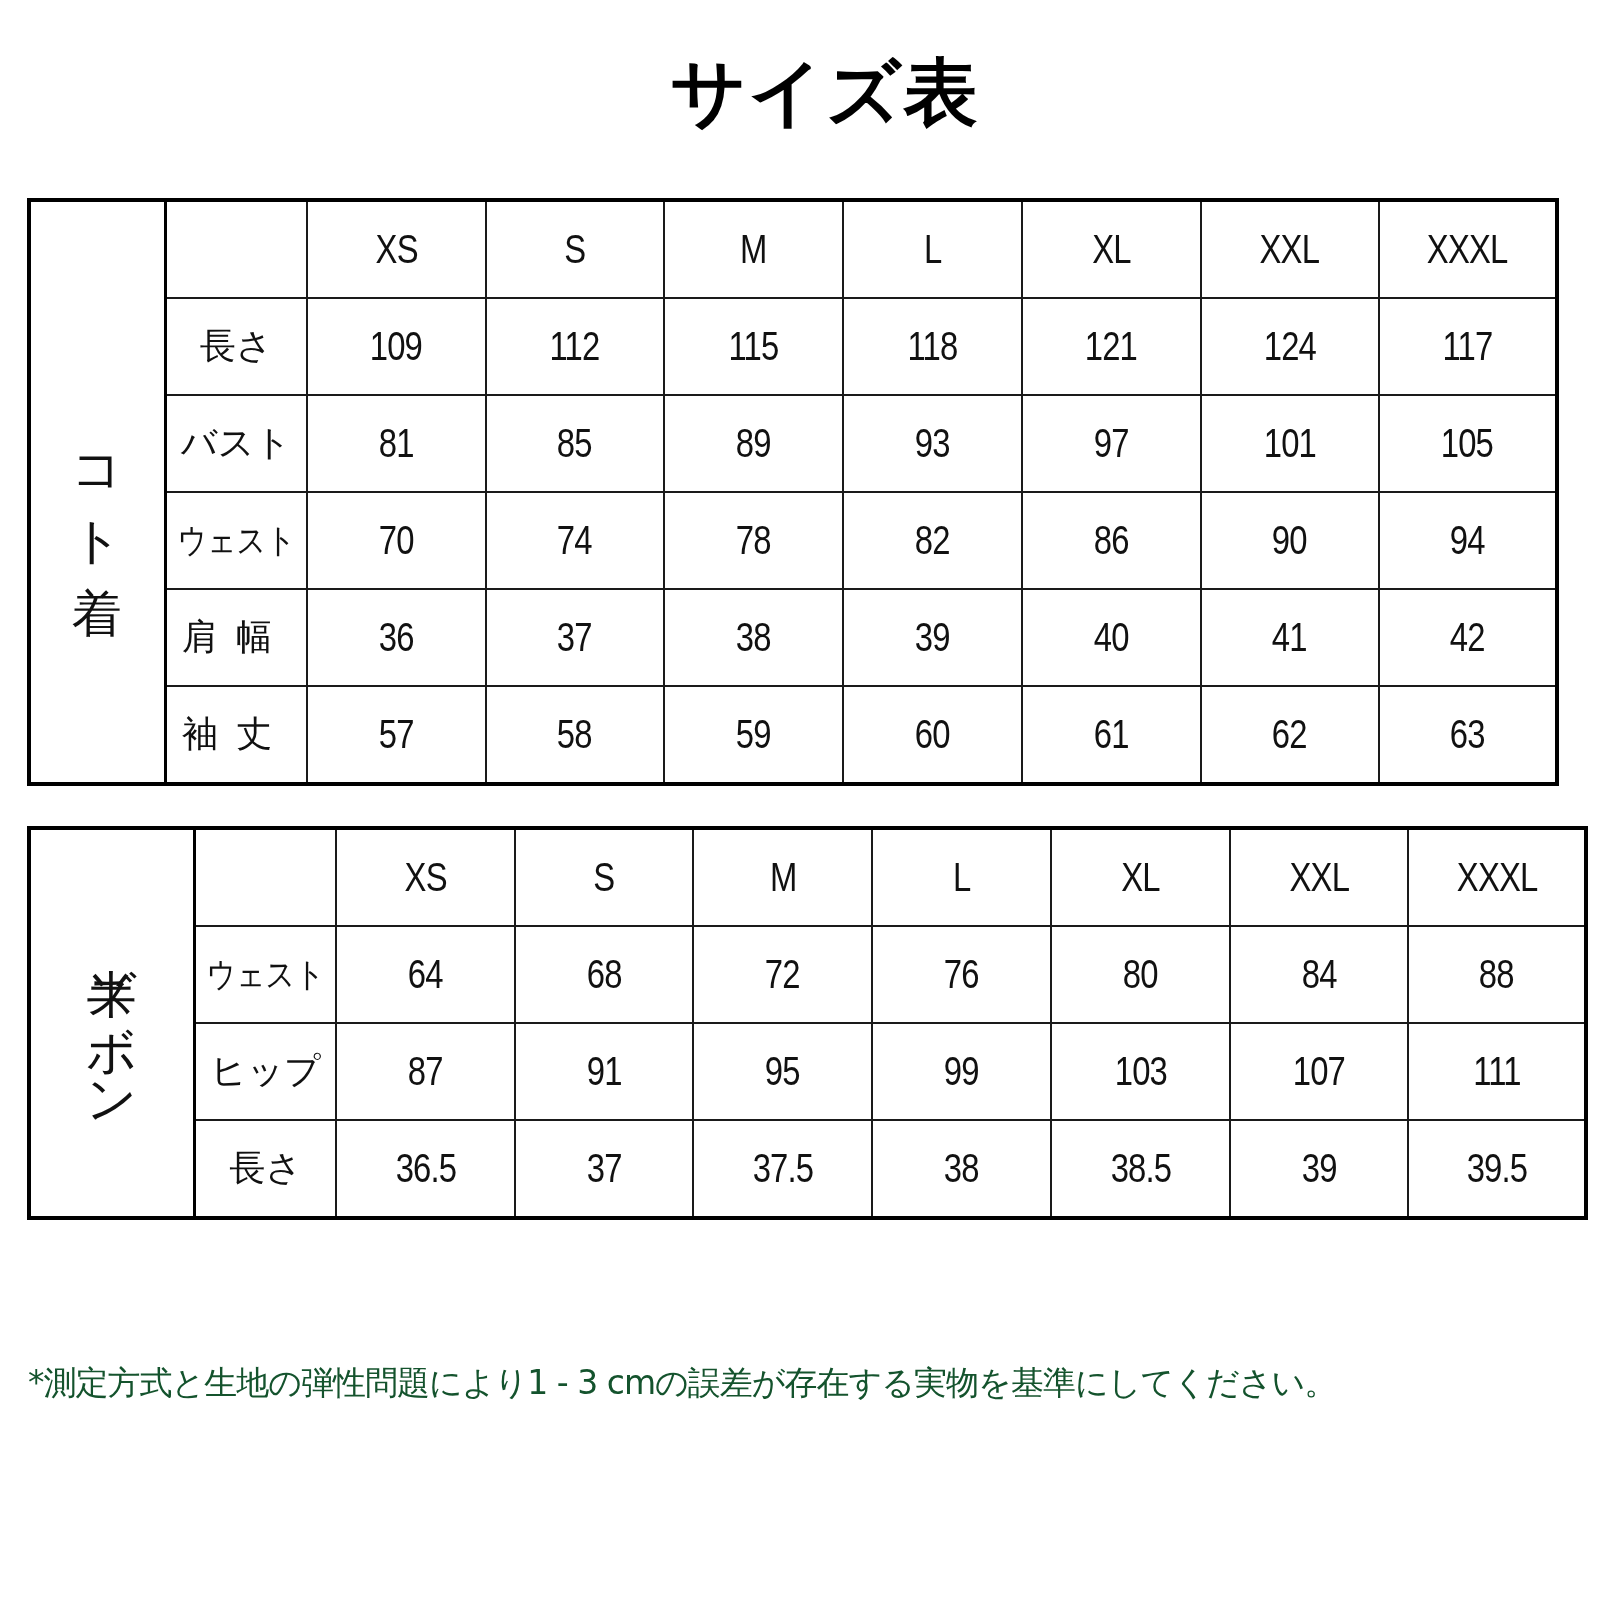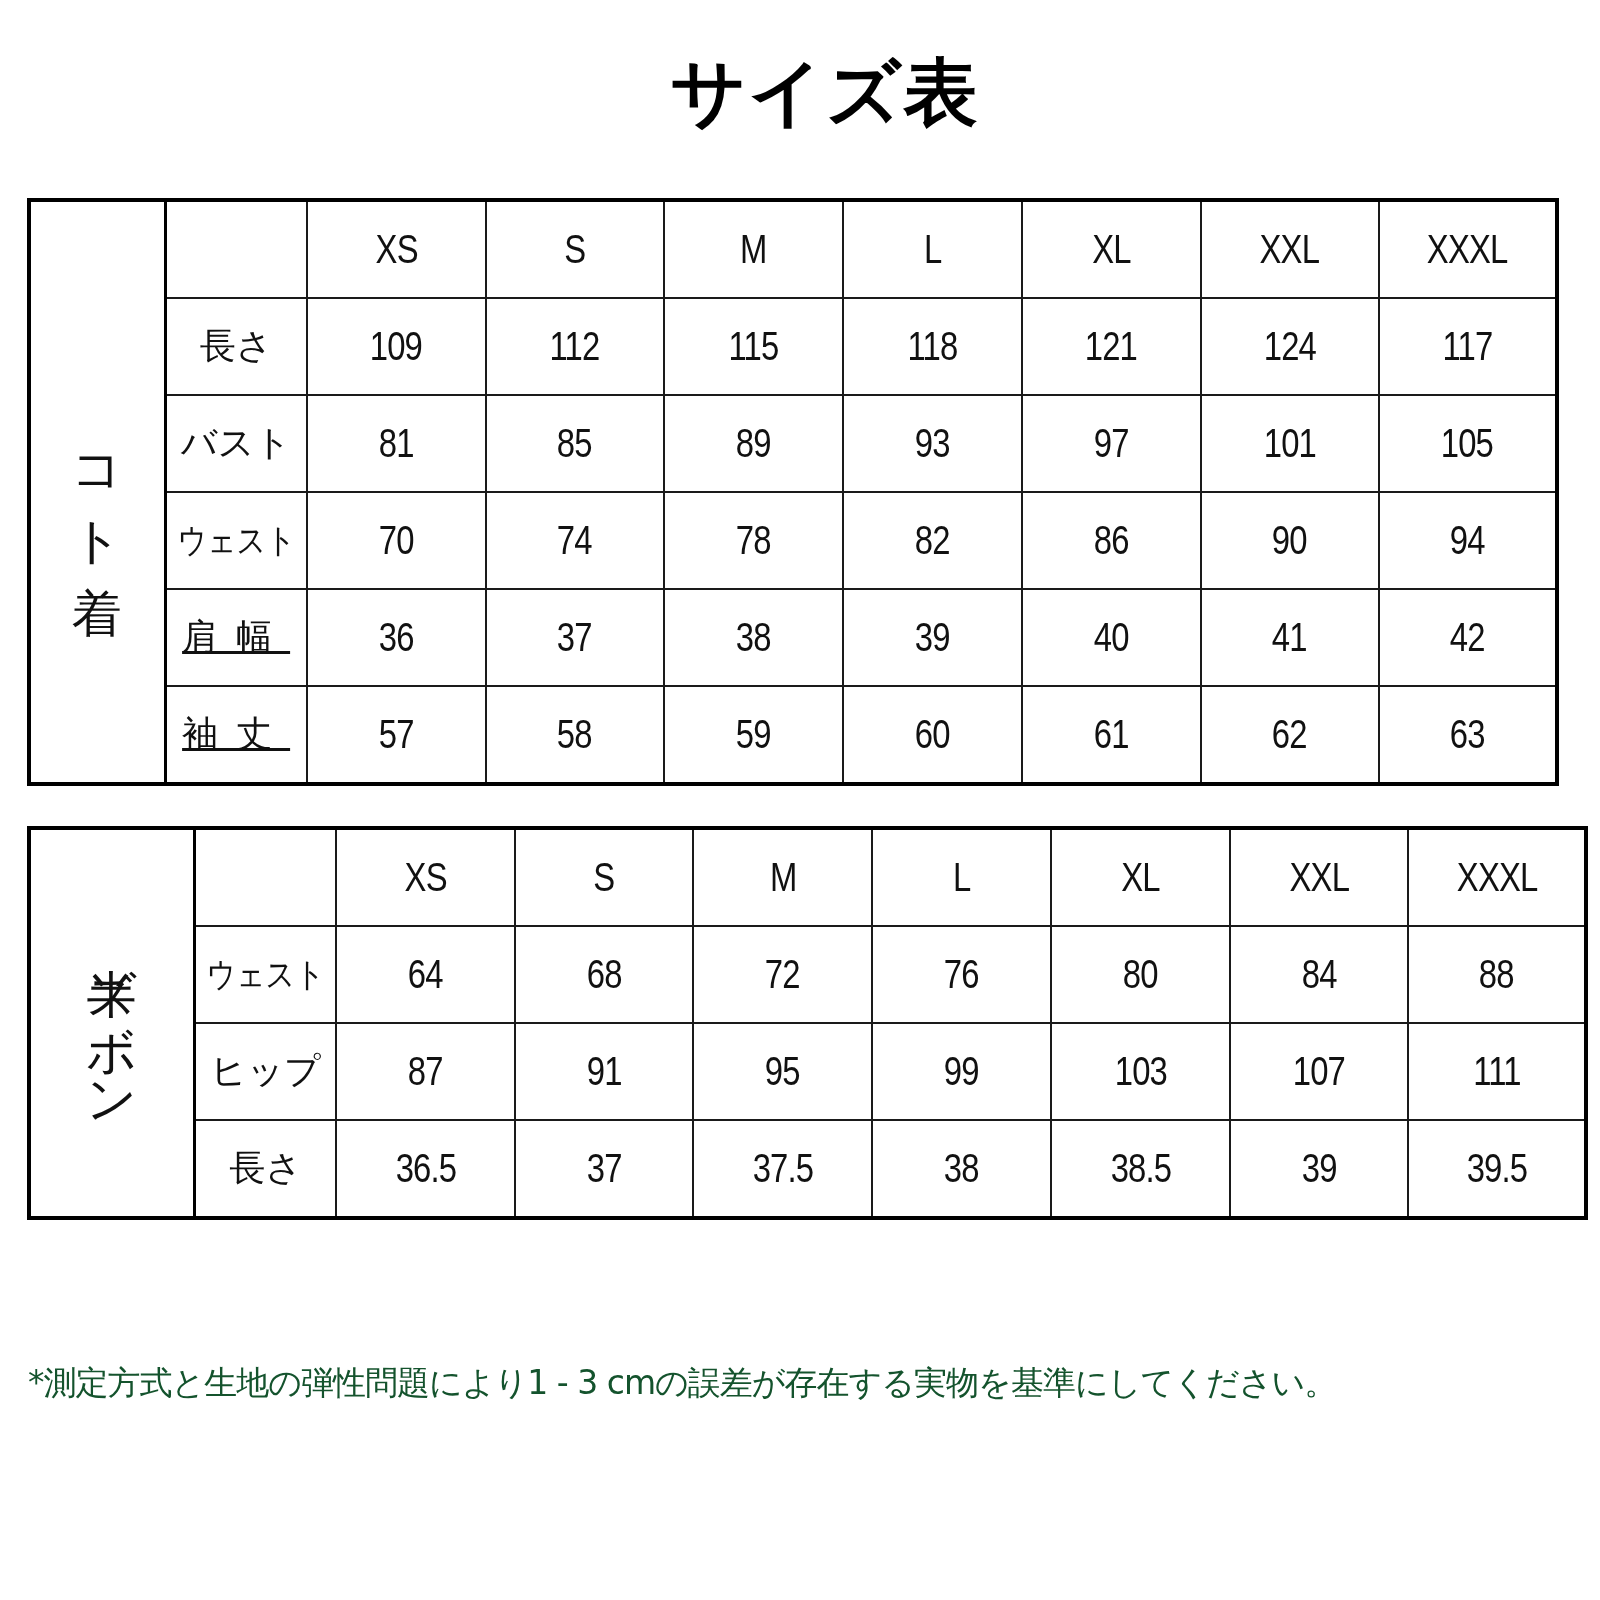--- a/index.html
+++ b/index.html
@@ -72,21 +72,20 @@
     }
     table.size-table td.label span {
       display: inline-block;
     }
     table.size-table td.label.narrow span {
       transform: scaleX(0.85);
       font-size: 34px;
     }
     table.size-table td.label.spaced span {
       letter-spacing: 18px;
-      text-decoration: underline;
     }
     #table-coat { top: 198px; }
     #table-shorts { top: 826px; }
     .note {
       position: absolute;
       left: 28px;
       top: 1358px;
       width: 1560px;
       font-family: "DejaVu Sans", sans-serif;
       font-size: 33px;

